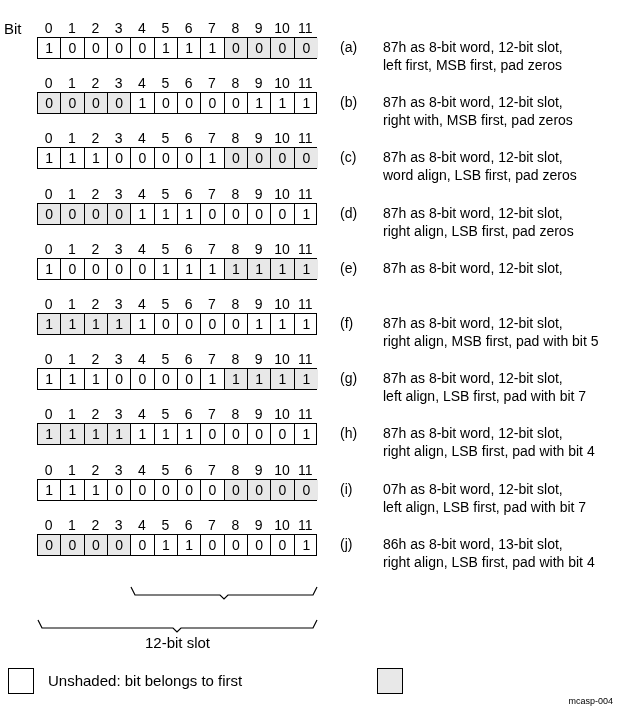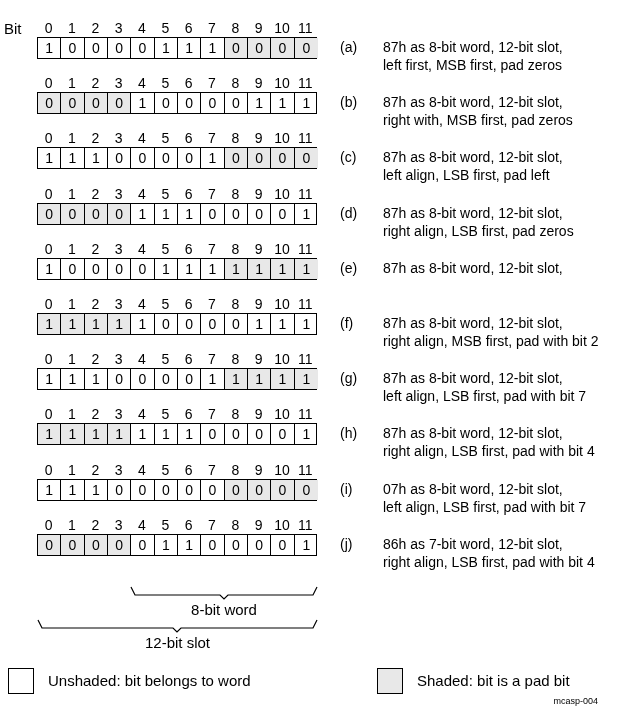--- a/index.html
+++ b/index.html
@@ -65,21 +65,21 @@
   
   .key{position:absolute;top:668px;left:0;width:617px;height:30px;}
   .key-box{
     position:absolute;top:0;width:26px;height:26px;
     border:1px solid #000;box-sizing:border-box;background:#fff;
   }
   .key-box.shaded{background:#e8e8e8;}
   .key-text{position:absolute;top:4px;font-size:15px;line-height:18px;white-space:nowrap;}
 
   .docid{
-    position:absolute;right:19px;bottom:2px;font-size:9px;line-height:11px;color:#000;
+    position:absolute;right:4px;bottom:2px;font-size:9px;line-height:11px;color:#000;
   }
 </style>
 </head>
 <body>
 
 <div class="stage">
 
 
   <div class="bit-label">Bit</div>
 
@@ -384,21 +384,20 @@
           <div class="cell last" style="left: 256.667px;">1</div>
         </div>
       </div>
     </div>
 
   <div class="brace" id="brace-word" style="left:130px; top:586px;">
     <svg width="188" height="14" viewBox="0 0 188 14">
       <path d="M1,1 L5,9 L90,9 L94,13 L98,9 L183,9 L187,1" fill="none" stroke="#000" stroke-width="1.2"></path>
     </svg>
   </div>
-  <div class="brace-label" style="left:130px; top:601px; width:188px;">8-bit word</div>
 
   <div class="brace" id="brace-slot" style="left:37px; top:619px;">
     <svg width="281" height="14" viewBox="0 0 281 14">
       <path d="M1,1 L5,9 L136,9 L140,13 L144,9 L276,9 L280,1" fill="none" stroke="#000" stroke-width="1.2"></path>
     </svg>
   </div>
   <div class="brace-label" style="left:37px; top:634px; width:281px;">12-bit slot</div>
 
   <div class="legend-list" id="legend-host">
       <div class="legend-item" style="top: 0px;">
@@ -412,41 +411,41 @@
         <div class="legend-tag">(b)</div>
         <div class="legend-text">
           <span>87h as 8-bit word, 12-bit slot,</span>
           <span>right with, MSB first, pad zeros</span>
         </div>
       </div>
       <div class="legend-item" style="top: 110.4px;">
         <div class="legend-tag">(c)</div>
         <div class="legend-text">
           <span>87h as 8-bit word, 12-bit slot,</span>
-          <span>left align, LSB first, pad left</span>
+          <span>word align, LSB first, pad zeros</span>
         </div>
       </div>
       <div class="legend-item" style="top: 165.6px;">
         <div class="legend-tag">(d)</div>
         <div class="legend-text">
           <span>87h as 8-bit word, 12-bit slot,</span>
           <span>right align, LSB first, pad zeros</span>
         </div>
       </div>
       <div class="legend-item" style="top: 220.8px;">
         <div class="legend-tag">(e)</div>
         <div class="legend-text">
           <span>87h as 8-bit word, 12-bit slot,</span>
         </div>
       </div>
       <div class="legend-item" style="top: 276px;">
         <div class="legend-tag">(f)</div>
         <div class="legend-text">
           <span>87h as 8-bit word, 12-bit slot,</span>
-          <span>right align, MSB first, pad with bit 2</span>
+          <span>right align, MSB first, pad with bit 5</span>
         </div>
       </div>
       <div class="legend-item" style="top: 331.2px;">
         <div class="legend-tag">(g)</div>
         <div class="legend-text">
           <span>87h as 8-bit word, 12-bit slot,</span>
           <span>left align, LSB first, pad with bit 7</span>
         </div>
       </div>
       <div class="legend-item" style="top: 386.4px;">
@@ -459,27 +458,26 @@
       <div class="legend-item" style="top: 441.6px;">
         <div class="legend-tag">(i)</div>
         <div class="legend-text">
           <span>07h as 8-bit word, 12-bit slot,</span>
           <span>left align, LSB first, pad with bit 7</span>
         </div>
       </div>
       <div class="legend-item" style="top: 496.8px;">
         <div class="legend-tag">(j)</div>
         <div class="legend-text">
-          <span>86h as 7-bit word, 12-bit slot,</span>
+          <span>86h as 8-bit word, 13-bit slot,</span>
           <span>right align, LSB first, pad with bit 4</span>
         </div>
       </div>
     </div>
 
   <div class="key">
     <div class="key-box" style="left:8px;"></div>
-    <div class="key-text" style="left:48px;">Unshaded: bit belongs to word</div>
+    <div class="key-text" style="left:48px;">Unshaded: bit belongs to first</div>
     <div class="key-box shaded" style="left:377px;"></div>
-    <div class="key-text" style="left:417px;">Shaded: bit is a pad bit</div>
   </div>
 
   <div class="docid">mcasp-004</div>
 </div>
 
 </body></html>

